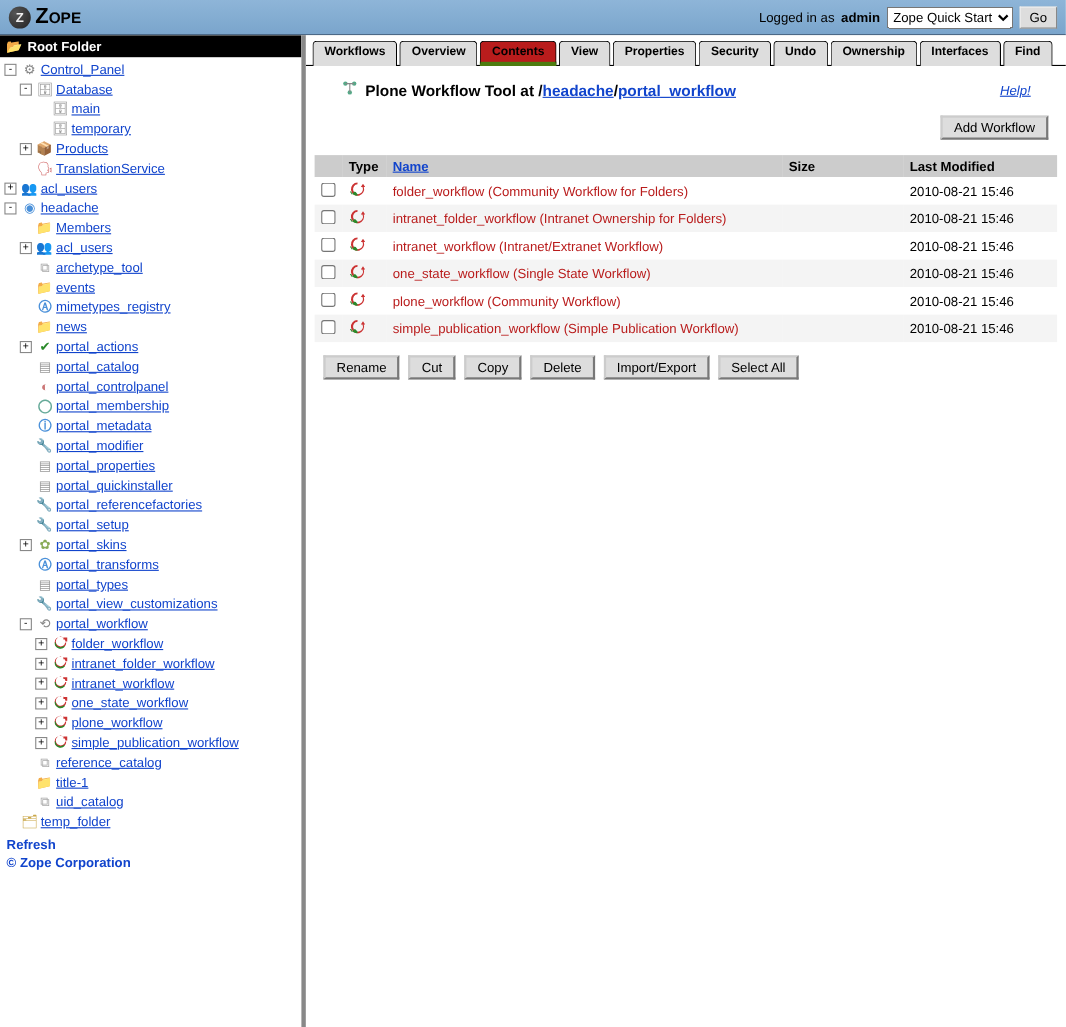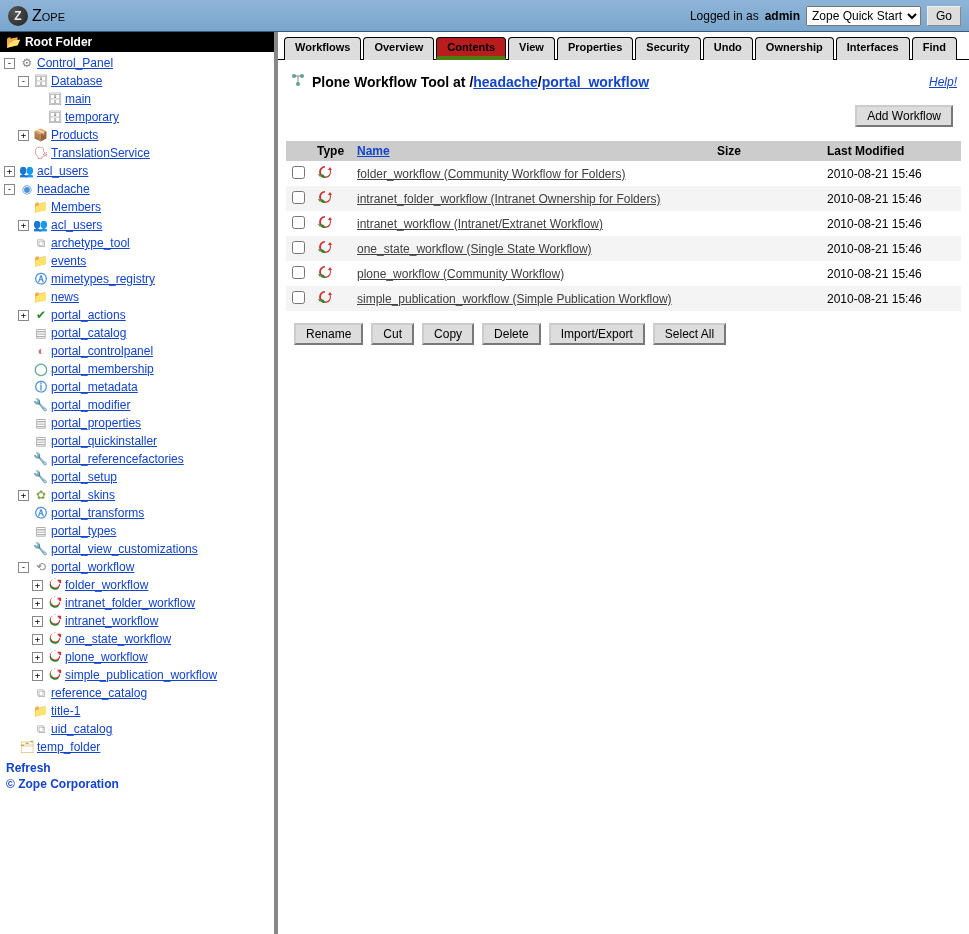--- a/index.html
+++ b/index.html
@@ -6,21 +6,21 @@
     body { font-family: Verdana, Arial, sans-serif; font-size: 12px; background: #fff; }
     
     .top-bar {
       background: linear-gradient(to bottom, #8eb5d8, #7aa5cc);
       height: 32px;
       display: flex;
       align-items: center;
       padding: 0 8px;
       border-bottom: 1px solid #3a5a7a;
     }
-    .logo-area { display: flex; align-items: center; font-weight: normal; font-size: 16px; font-variant: small-caps; }
+    .logo-area { display: flex; align-items: center; font-weight: bold; font-size: 20px; font-variant: small-caps; }
     .logo-circle {
       width: 20px; height: 20px; border-radius: 50%;
       background: radial-gradient(circle at 30% 30%, #555, #222);
       margin-right: 4px; position: relative;
       display: flex; align-items: center; justify-content: center;
     }
     .logo-circle::after { content: "Z"; color: #eee; font-size: 12px; font-weight: bold; }
     .top-right { margin-left: auto; display: flex; align-items: center; gap: 6px; font-size: 12px; }
     .top-right select { font-size: 12px; padding: 1px; }
     .top-right button { font-size: 12px; padding: 2px 8px; background: #ddd; border: 1px solid #888; border-top-color:#eee; border-left-color:#eee; cursor: pointer; }
@@ -46,39 +46,39 @@
     
     .content { flex: 1; padding: 0; overflow: auto; }
     .tabs { display: flex; background: #fff; padding: 4px 6px 0; gap: 2px; border-bottom: 1px solid #000;}
     .tab {
       background: #ddd; border: 1px solid #000; border-bottom: none;
       border-radius: 4px 4px 0 0; padding: 3px 10px; font-size: 11px;
       font-weight: bold; cursor: pointer; position:relative; top:1px;
     }
     .tab.active { background: #b91c1c; border-bottom: 4px solid #4d7c0f;}
     
-    .page-header { padding: 12px 12px 6px; display: flex; align-items: center; }
+    .page-header { padding: 12px 32px 6px; display: flex; align-items: center; }
     .page-header .tool-icon { margin-right: 6px; }
     .page-header .title-text { font-size: 14px; font-weight: bold; }
     .page-header a { color: #1144cc; text-decoration: underline; }
     .help-link { margin-left: auto; color: #1144cc; text-decoration: underline; cursor:pointer;font-style:italic;}
     
     .action-right { text-align: right; padding: 8px 16px; margin-left: 16px; }
     .action-right button, .btn-row button {
       font-size: 12px; padding: 2px 10px; background: #ddd;
       border: 2px outset #ccc; cursor: pointer;
     }
     
     .list-table { width: calc(100% - 16px); margin: 6px 8px; border-collapse: collapse; }
     .list-table th { background: #ccc; text-align: left; padding: 3px 6px; font-weight: bold; font-size:12px;}
     .list-table th.name-col { color: #1144cc; text-decoration: underline; cursor:pointer;}
     .list-table td { padding: 3px 6px; font-size:12px;}
     .list-table tr.odd { background: #f4f4f4; }
     .list-table tr.even { background: #fff; }
-    .list-table td a { color: #404040; text-decoration: underline; cursor:pointer;}
+    .list-table td a { color: #b91c1c; cursor:pointer;}
     .cb { margin: 0; }
     
     .btn-row { padding: 6px 16px; display: flex; gap: 8px; }
     
     .ic-folder { color: #caa84a; }
     .ic-folder-open { color: #caa84a; }
     .ic-wrench { color: #666; }
     .ic-refresh svg { width:14px; height:14px; }
     .ic-green { color: #2a8a2a; }
   </style>

